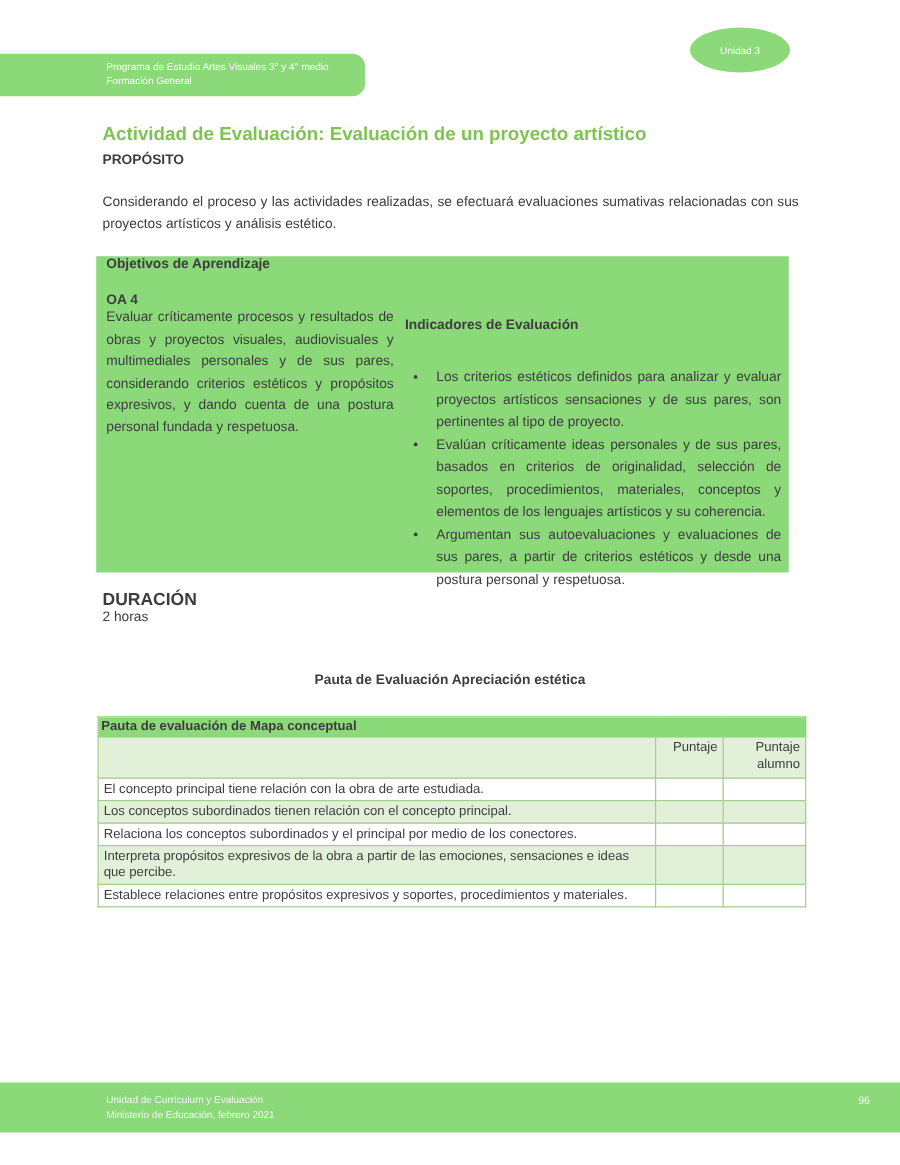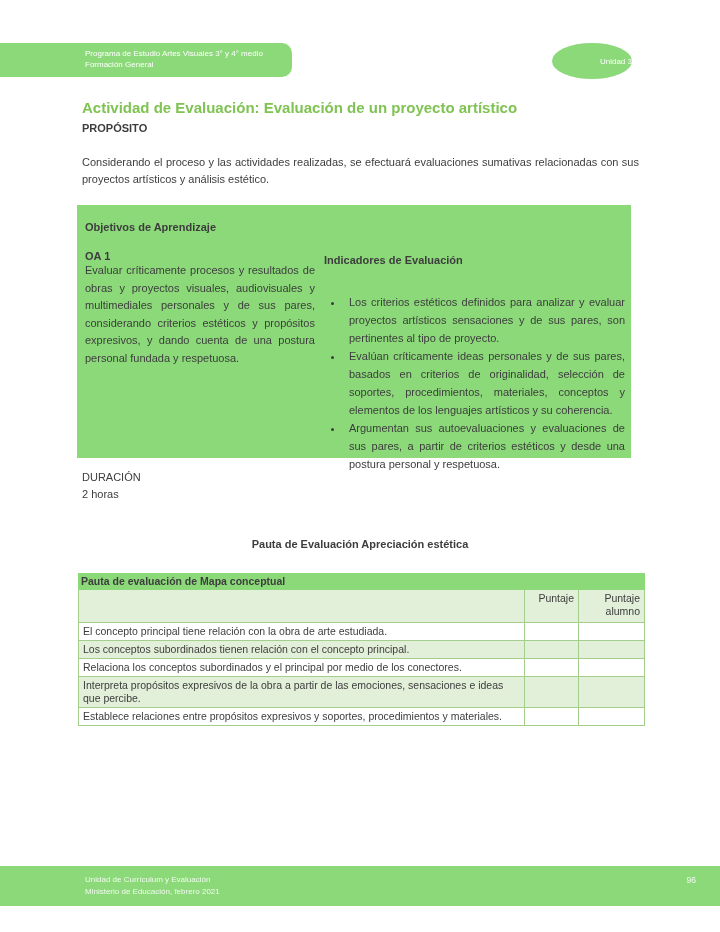--- a/index.html
+++ b/index.html
@@ -15,40 +15,40 @@
     width:720px;height:932px;position:relative;background:#ffffff;overflow:hidden;
     font-family:"Liberation Sans", sans-serif;color:var(--text);
   }
   
   .top-banner{
     position:absolute;left:0;top:43px;width:292px;height:34px;
     background:var(--green);border-radius:0 10px 10px 0;
     color:#ffffff;font-size:8px;line-height:11px;padding:5px 6px 0 85px;
   }
   .unit-oval{
-    position:absolute;left:552px;top:43px;width:80px;height:36px;
+    position:absolute;left:552px;top:22px;width:80px;height:36px;
     background:var(--green);border-radius:50%;
-    color:#ffffff;font-size:8px;display:flex;align-items:center;justify-content:flex-end;
+    color:#ffffff;font-size:8px;display:flex;align-items:center;justify-content:center;
   }
   
   .doc-title{position:absolute;left:82px;top:99px;width:560px;font-size:15px;font-weight:bold;color:var(--title-green);}
   .proposito-heading{position:absolute;left:82px;top:122px;font-size:11px;font-weight:bold;}
   .proposito-body{position:absolute;left:82px;top:154px;width:557px;font-size:11px;line-height:17px;text-align:justify;}
   
   .oa-block{position:absolute;left:77px;top:205px;width:554px;height:253px;background:var(--green);}
-  .oa-left{position:absolute;left:8px;top:16px;width:230px;}
+  .oa-left{position:absolute;left:8px;top:0;width:230px;}
   .oa-left-header{font-size:11px;font-weight:bold;margin:0 0 17px 0;}
   .oa-code{font-size:11px;font-weight:bold;margin:0;}
   .oa-text{font-size:11px;line-height:17.5px;text-align:justify;margin:0;}
   .oa-right{position:absolute;left:247px;top:9px;width:301px;margin-top:40px;}
   .oa-right-header{font-size:11px;font-weight:bold;margin:0 0 27px 0;}
   ul.indicators{margin:0;padding:0 0 0 20px;font-size:11px;line-height:18px;text-align:justify;}
   ul.indicators li{padding-left:5px;margin:0;}
   
-  .duracion-heading{position:absolute;left:82px;top:471px;font-size:11px;font-weight:normal;}
+  .duracion-heading{position:absolute;left:82px;top:471px;font-size:14px;font-weight:bold;}
   .duracion-value{position:absolute;left:82px;top:488px;font-size:11px;}
   
   .pauta-heading{position:absolute;left:0;top:538px;width:720px;text-align:center;font-size:11px;font-weight:bold;}
   table.pauta{
     position:absolute;left:78px;top:573px;width:566px;
     border-collapse:collapse;font-size:10.5px;table-layout:fixed;
   }
   table.pauta td{border:1px solid var(--border-green);padding:2px 4px;line-height:13px;vertical-align:top;}
   table.pauta tr.title-row td{
     background:var(--green);border:1px solid var(--green);
@@ -75,21 +75,21 @@
   <span>Unidad 3</span>
 </div>
 
 <div class="doc-title">Actividad de Evaluación: Evaluación de un proyecto artístico</div>
 <div class="proposito-heading">PROPÓSITO</div>
 <div class="proposito-body">Considerando el proceso y las actividades realizadas, se efectuará evaluaciones sumativas relacionadas con sus proyectos artísticos y análisis estético.</div>
 
 <div class="oa-block">
   <div class="oa-left">
     <div class="oa-left-header">Objetivos de Aprendizaje</div>
-    <div class="oa-code">OA 1</div>
+    <div class="oa-code">OA 4</div>
     <p class="oa-text">Evaluar críticamente procesos y resultados de obras y proyectos visuales, audiovisuales y multimediales personales y de sus pares, considerando criterios estéticos y propósitos expresivos, y dando cuenta de una postura personal fundada y respetuosa.</p>
   </div>
   <div class="oa-right">
     <div class="oa-right-header">Indicadores de Evaluación</div>
     <ul class="indicators" id="indicators-list">
         <li>Los criterios estéticos definidos para analizar y evaluar proyectos artísticos sensaciones y de sus pares, son pertinentes al tipo de proyecto.</li>
         <li>Evalúan críticamente ideas personales y de sus pares, basados en criterios de originalidad, selección de soportes, procedimientos, materiales, conceptos y elementos de los lenguajes artísticos y su coherencia.</li>
         <li>Argumentan sus autoevaluaciones y evaluaciones de sus pares, a partir de criterios estéticos y desde una postura personal y respetuosa.</li>
       </ul>
   </div>

